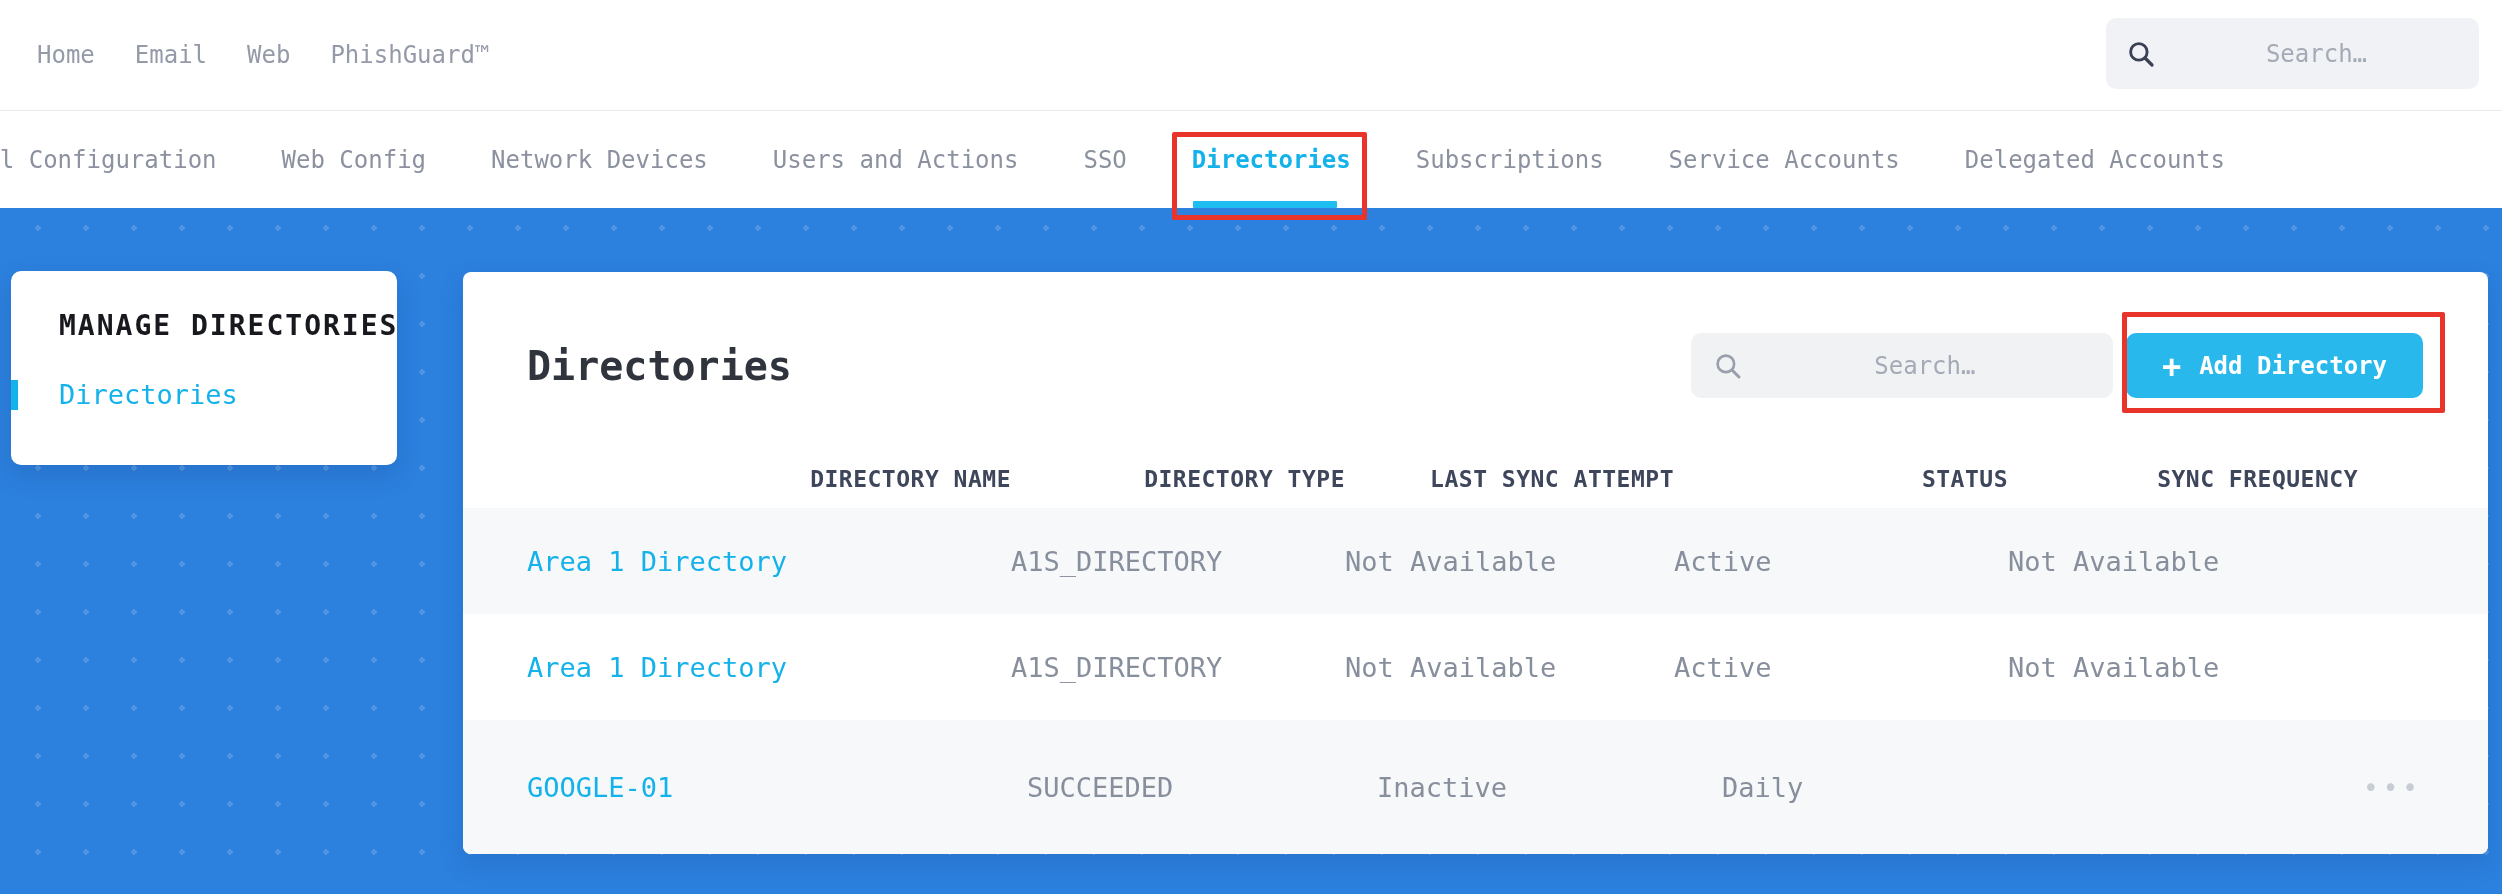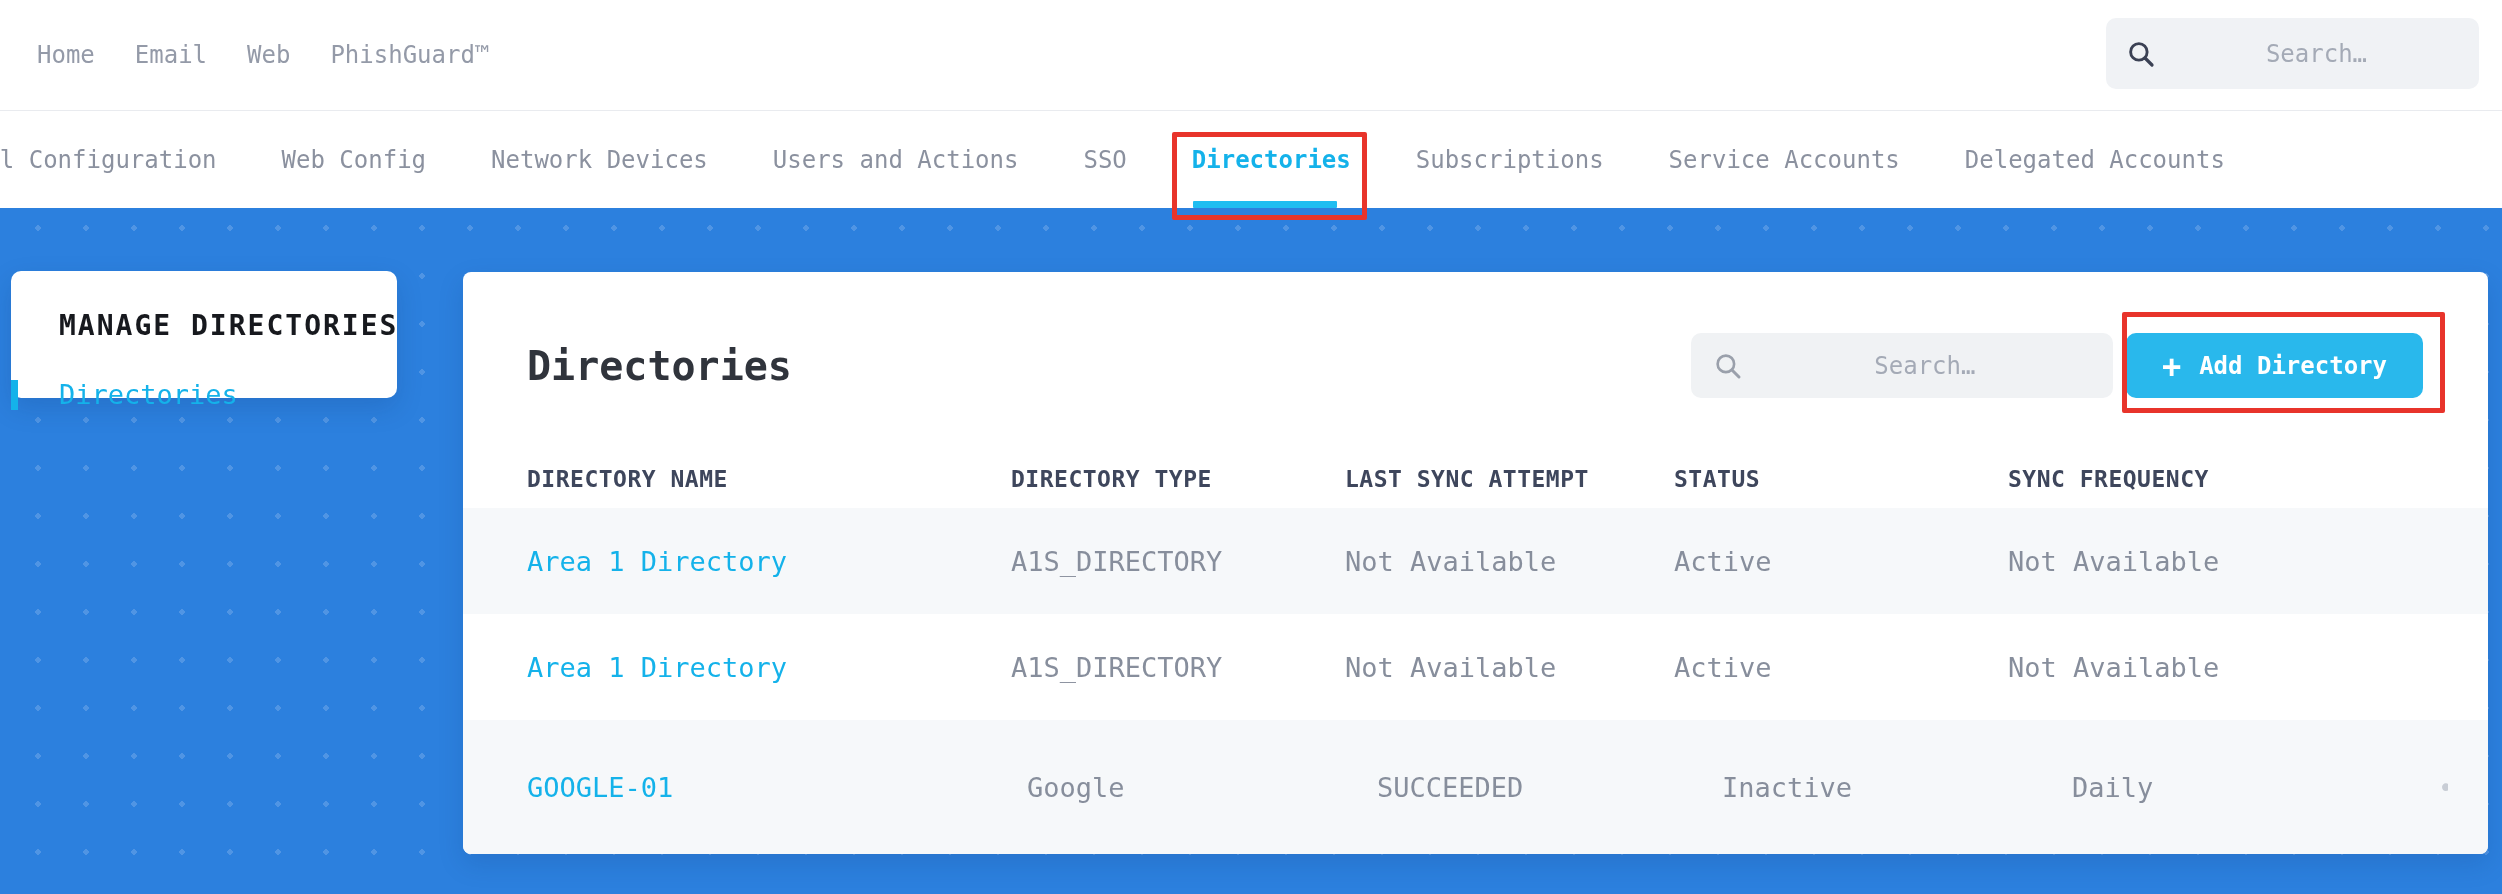--- a/index.html
+++ b/index.html
@@ -60,21 +60,21 @@
   
   .workspace {
     position:absolute; left:0; top:208px; width:2502px; height:686px;
     background-color:#2c80de;
     background-image: radial-gradient(rgba(255,255,255,0.17) 2.6px, rgba(255,255,255,0) 2.9px);
     background-size:48px 48px; background-position:14px 44px;
   }
 
   
   .side-card {
-    position:absolute; left:11px; top:63px; width:386px; height:127px;
+    position:absolute; left:11px; top:63px; width:386px; height:194px;
     background:#fff; border-radius:10px; box-shadow:0 10px 26px rgba(15,50,110,0.18);
     padding-top:38px;
   }
   .side-card-title {
     padding-left:48px; font-size:28px; font-weight:600; letter-spacing:2px; color:#17191e;
     white-space:nowrap;
   }
   .side-item {
     margin-top:38px; border-left:7px solid transparent; padding-left:41px;
     font-size:27px; font-weight:500; line-height:30px; cursor:pointer; color:#868d9b;
@@ -104,21 +104,21 @@
     display:flex; align-items:center; gap:18px; cursor:pointer; white-space:nowrap;
   }
   .add-btn .plus { font-size:32px; font-weight:700; line-height:1; }
 
   
   .tbl { margin-top:52px; }
   .tbl-grid {
     display:grid; grid-template-columns:484px 334px 329px 334px 350px 1fr;
     align-items:center; padding:0 40px 0 64px;
   }
-  .tbl-head { height:58px; }
+  .tbl-head { height:58px;text-align:right; }
   .tbl-head .cell {
     font-size:23px; font-weight:700; letter-spacing:0.5px; color:#3e465c; white-space:nowrap;
   }
   .tbl-row { height:106px; font-size:27px; color:#878e9c; background:#fff; }
   .tbl-row.alt { background:#f6f8fa; }
   .tbl-row.last { height:134px;gap:16px; }
   .cell { white-space:nowrap; overflow:hidden; }
   .cell-name { color:#14b2ea; cursor:pointer; }
   .cell-menu { text-align:right; }
   .menu-dots {
@@ -211,21 +211,20 @@
           <div class="cell cell-name">Area 1 Directory</div>
           <div class="cell">A1S_DIRECTORY</div>
           <div class="cell">Not Available</div>
           <div class="cell">Active</div>
           <div class="cell">Not Available</div>
           <div class="cell cell-menu"></div>
         </div>
 
         <div class="tbl-grid tbl-row alt last">
           <div class="cell cell-name">GOOGLE-01</div>
-          <div class="cell">Google</div>
           <div class="cell">SUCCEEDED</div>
           <div class="cell">Inactive</div>
           <div class="cell">Daily</div>
           <div class="cell cell-menu">
             <span class="menu-dots">•••</span>
           </div>
         </div>
       </div>
     </section>
   </main>

